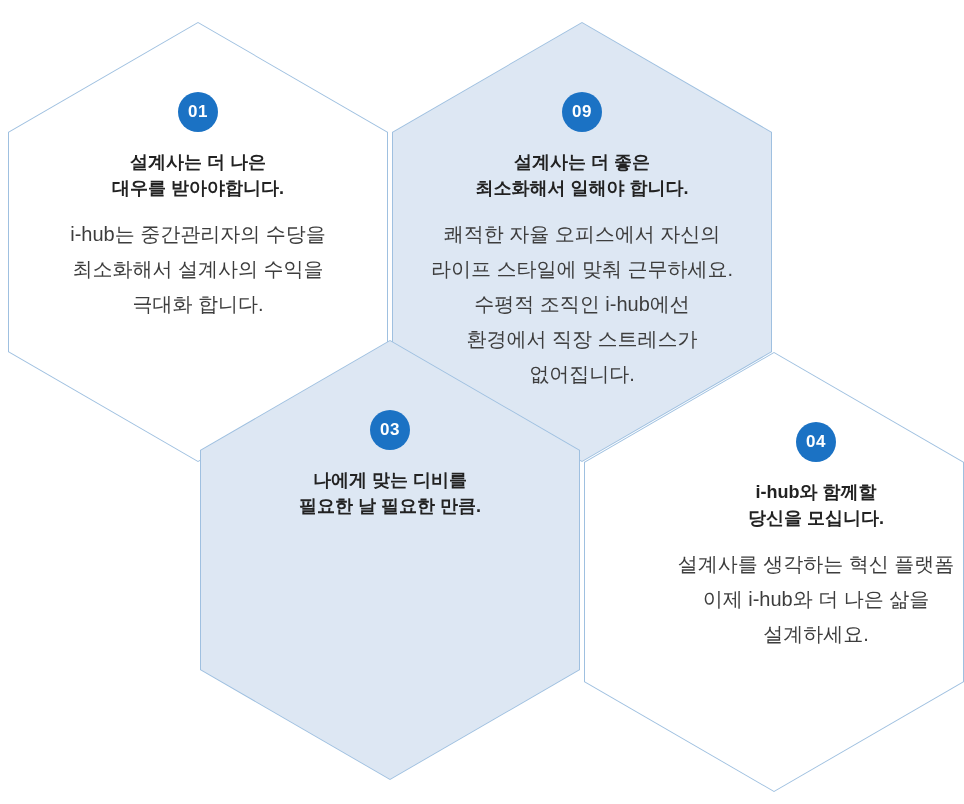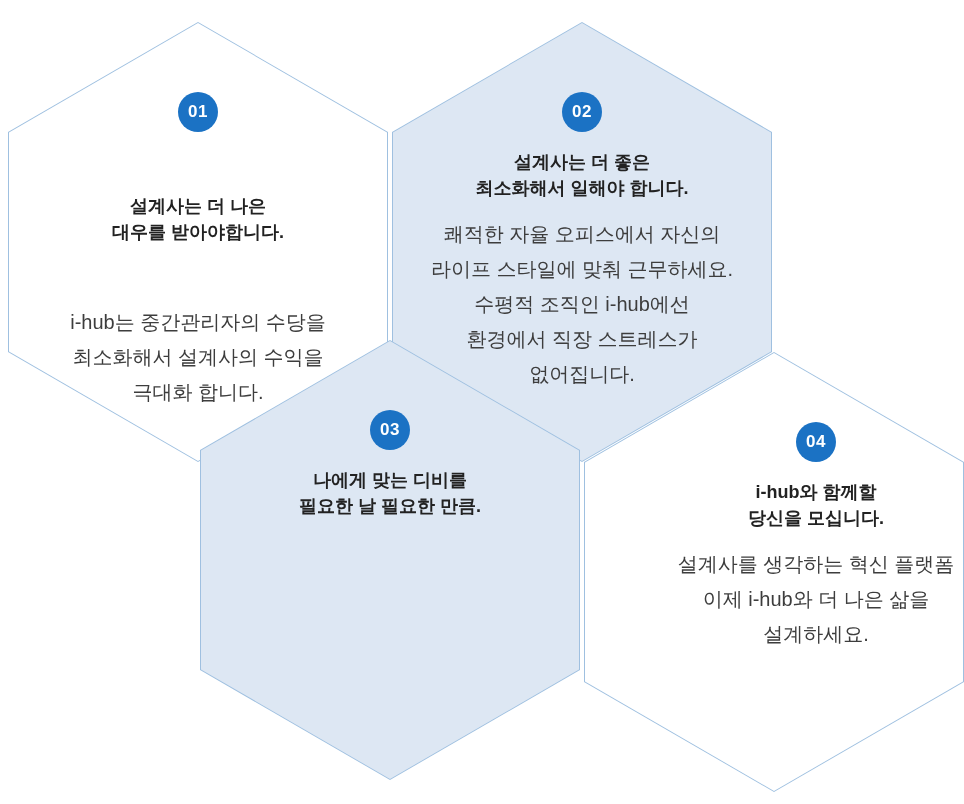--- a/index.html
+++ b/index.html
@@ -89,21 +89,21 @@
   .hex-body {
     font-size: 20px;
     color: #3d3d3d;
     line-height: 1.75;
     margin-top: 16px;
     white-space: pre-line;
   }
 
   
   #hex-01 { left: 8px;   top: 22px; }
-  #hex-01 .hex-content { padding-top: 70px; gap: 44px; }
+  #hex-01 .hex-content { padding-top: 70px; }
 
   #hex-02 { left: 392px; top: 22px; }
   #hex-02 .hex-content { padding-top: 70px; }
 
   #hex-03 { left: 200px; top: 340px; }
   #hex-03 .hex-content { padding-top: 70px; }
 
   #hex-04 { left: 584px; top: 352px; }
   #hex-04 .hex-content { padding-top: 70px; margin-left: 42px; }
 </style>
@@ -120,21 +120,21 @@
 대우를 받아야합니다.</div>
       <div class="hex-body">i-hub는 중간관리자의 수당을
 최소화해서 설계사의 수익을
 극대화 합니다.</div>
     </div>
   </div>
 
   <div class="hex hex-filled" id="hex-02">
     <div class="hex-inner"></div>
     <div class="hex-content">
-      <div class="badge">02</div>
+      <div class="badge">09</div>
       <div class="hex-title">설계사는 더 좋은
 최소화해서 일해야 합니다.</div>
       <div class="hex-body">쾌적한 자율 오피스에서 자신의
 라이프 스타일에 맞춰 근무하세요.
 수평적 조직인 i-hub에선
 환경에서 직장 스트레스가
 없어집니다.</div>
     </div>
   </div>
 

